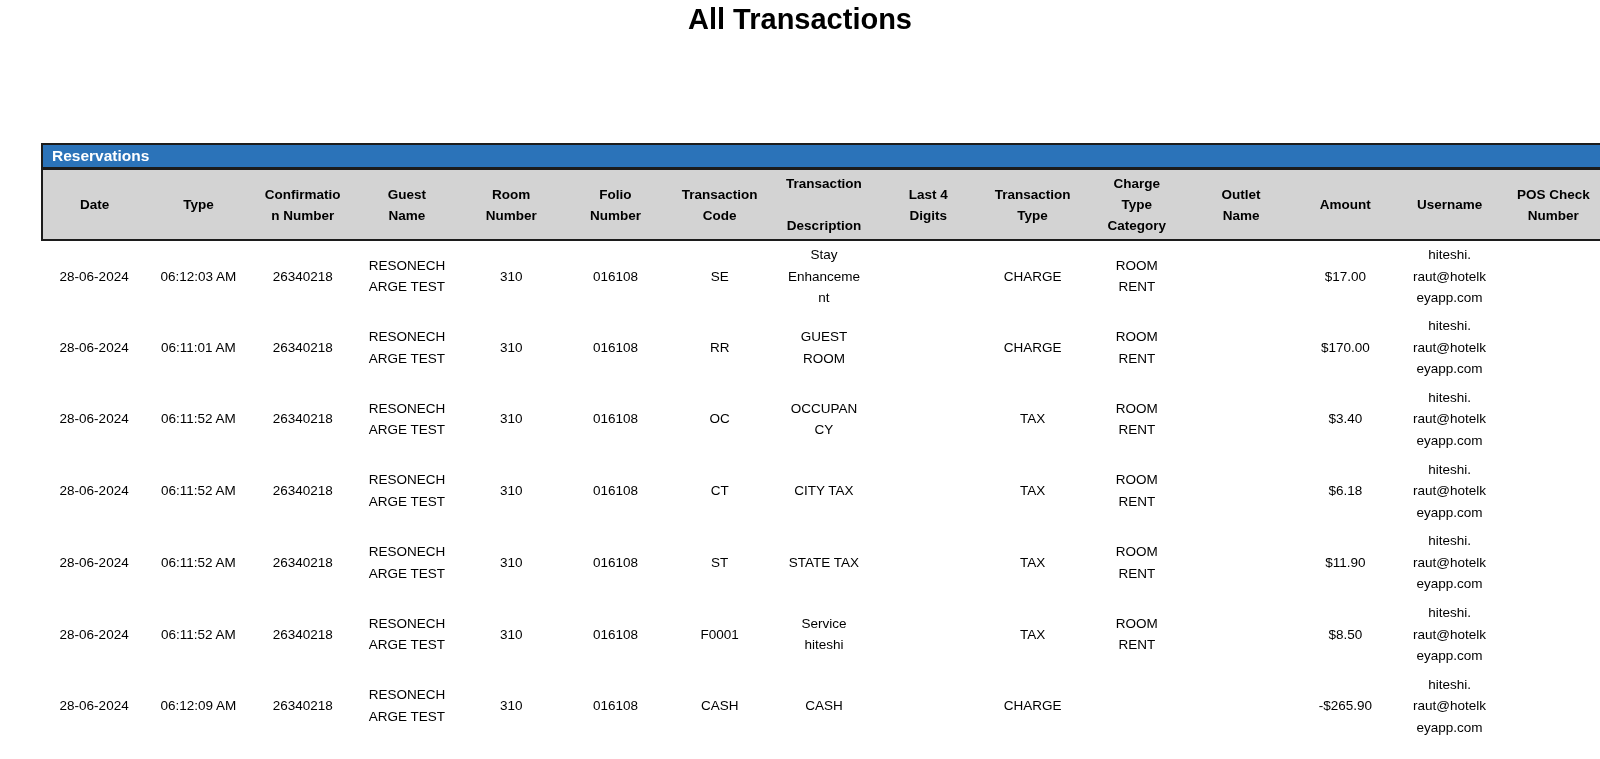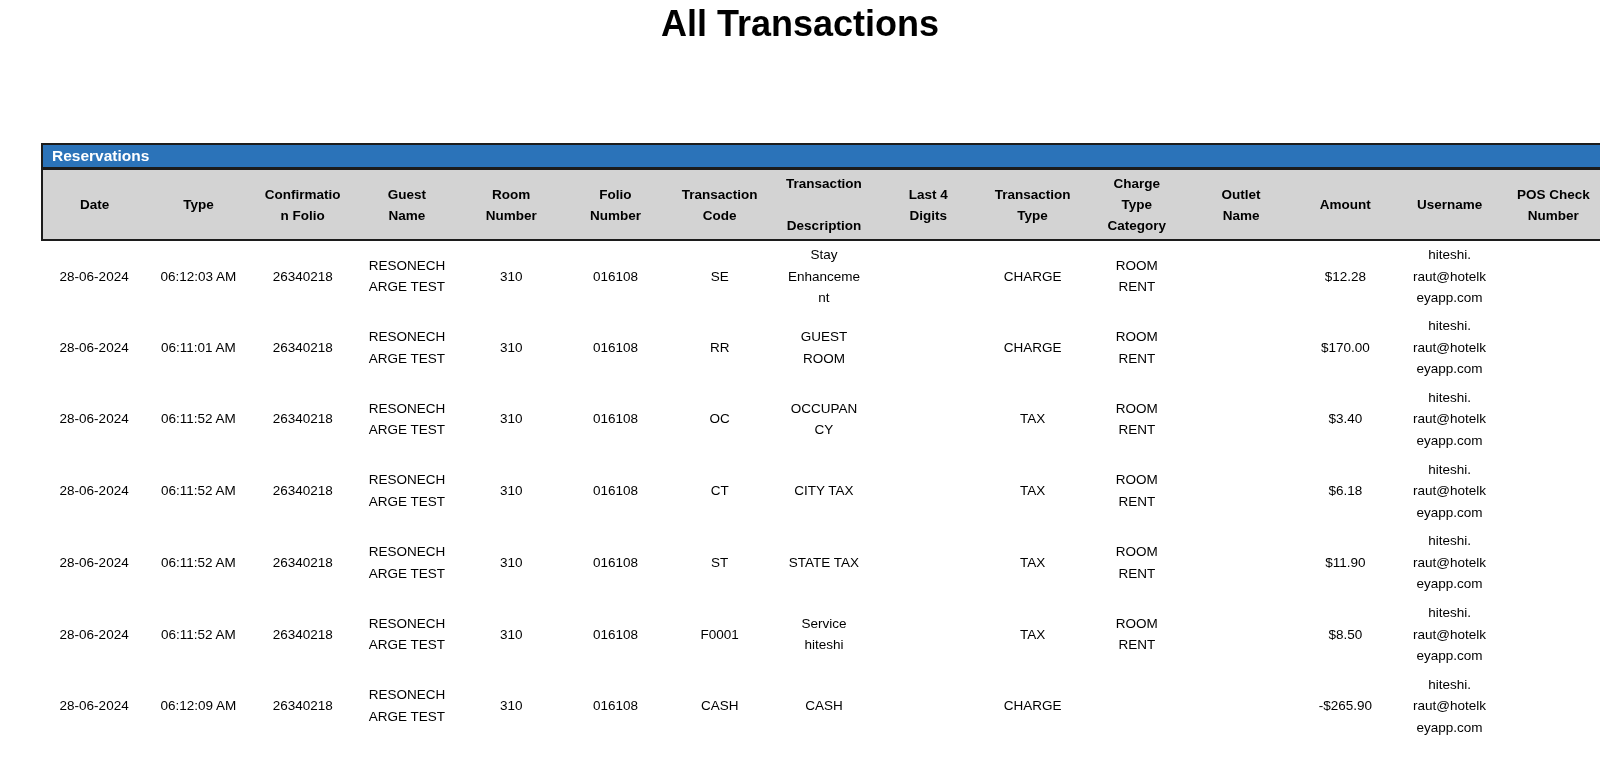--- a/index.html
+++ b/index.html
@@ -13,21 +13,21 @@
     position: relative;
     width: 1600px;
     height: 759px;
     background: #ffffff;
     overflow: hidden;
   }
   .page-title {
     margin: 0;
     padding-top: 3px;
     text-align: center;
-    font-size: 36px;
+    font-size: 29px;
     font-weight: 700;
     color: #000000;
   }
   .report {
     position: absolute;
     top: 143px;
     left: 13px;
     width: 1566px;
     padding-left: 28px;
   }
@@ -89,21 +89,21 @@
     <div class="section-bar">
       <span>Reservations</span>
     </div>
 
     <table class="transactions">
       <thead>
         <tr id="head-row">
             <th>Date</th>
             <th>Type</th>
             <th>Confirmatio
-n Folio</th>
+n Number</th>
             <th>Guest
 Name</th>
             <th>Room
 Number</th>
             <th>Folio
 Number</th>
             <th>Transaction
 Code</th>
             <th>Transaction
 
@@ -134,21 +134,21 @@
             <td>016108</td>
             <td>SE</td>
             <td>Stay
 Enhanceme
 nt</td>
             <td></td>
             <td>CHARGE</td>
             <td>ROOM
 RENT</td>
             <td></td>
-            <td>$12.28</td>
+            <td>$17.00</td>
             <td>hiteshi.
 raut@hotelk
 eyapp.com</td>
             <td></td>
           </tr>
           <tr>
             <td>28-06-2024</td>
             <td>06:11:01 AM</td>
             <td>26340218</td>
             <td>RESONECH

